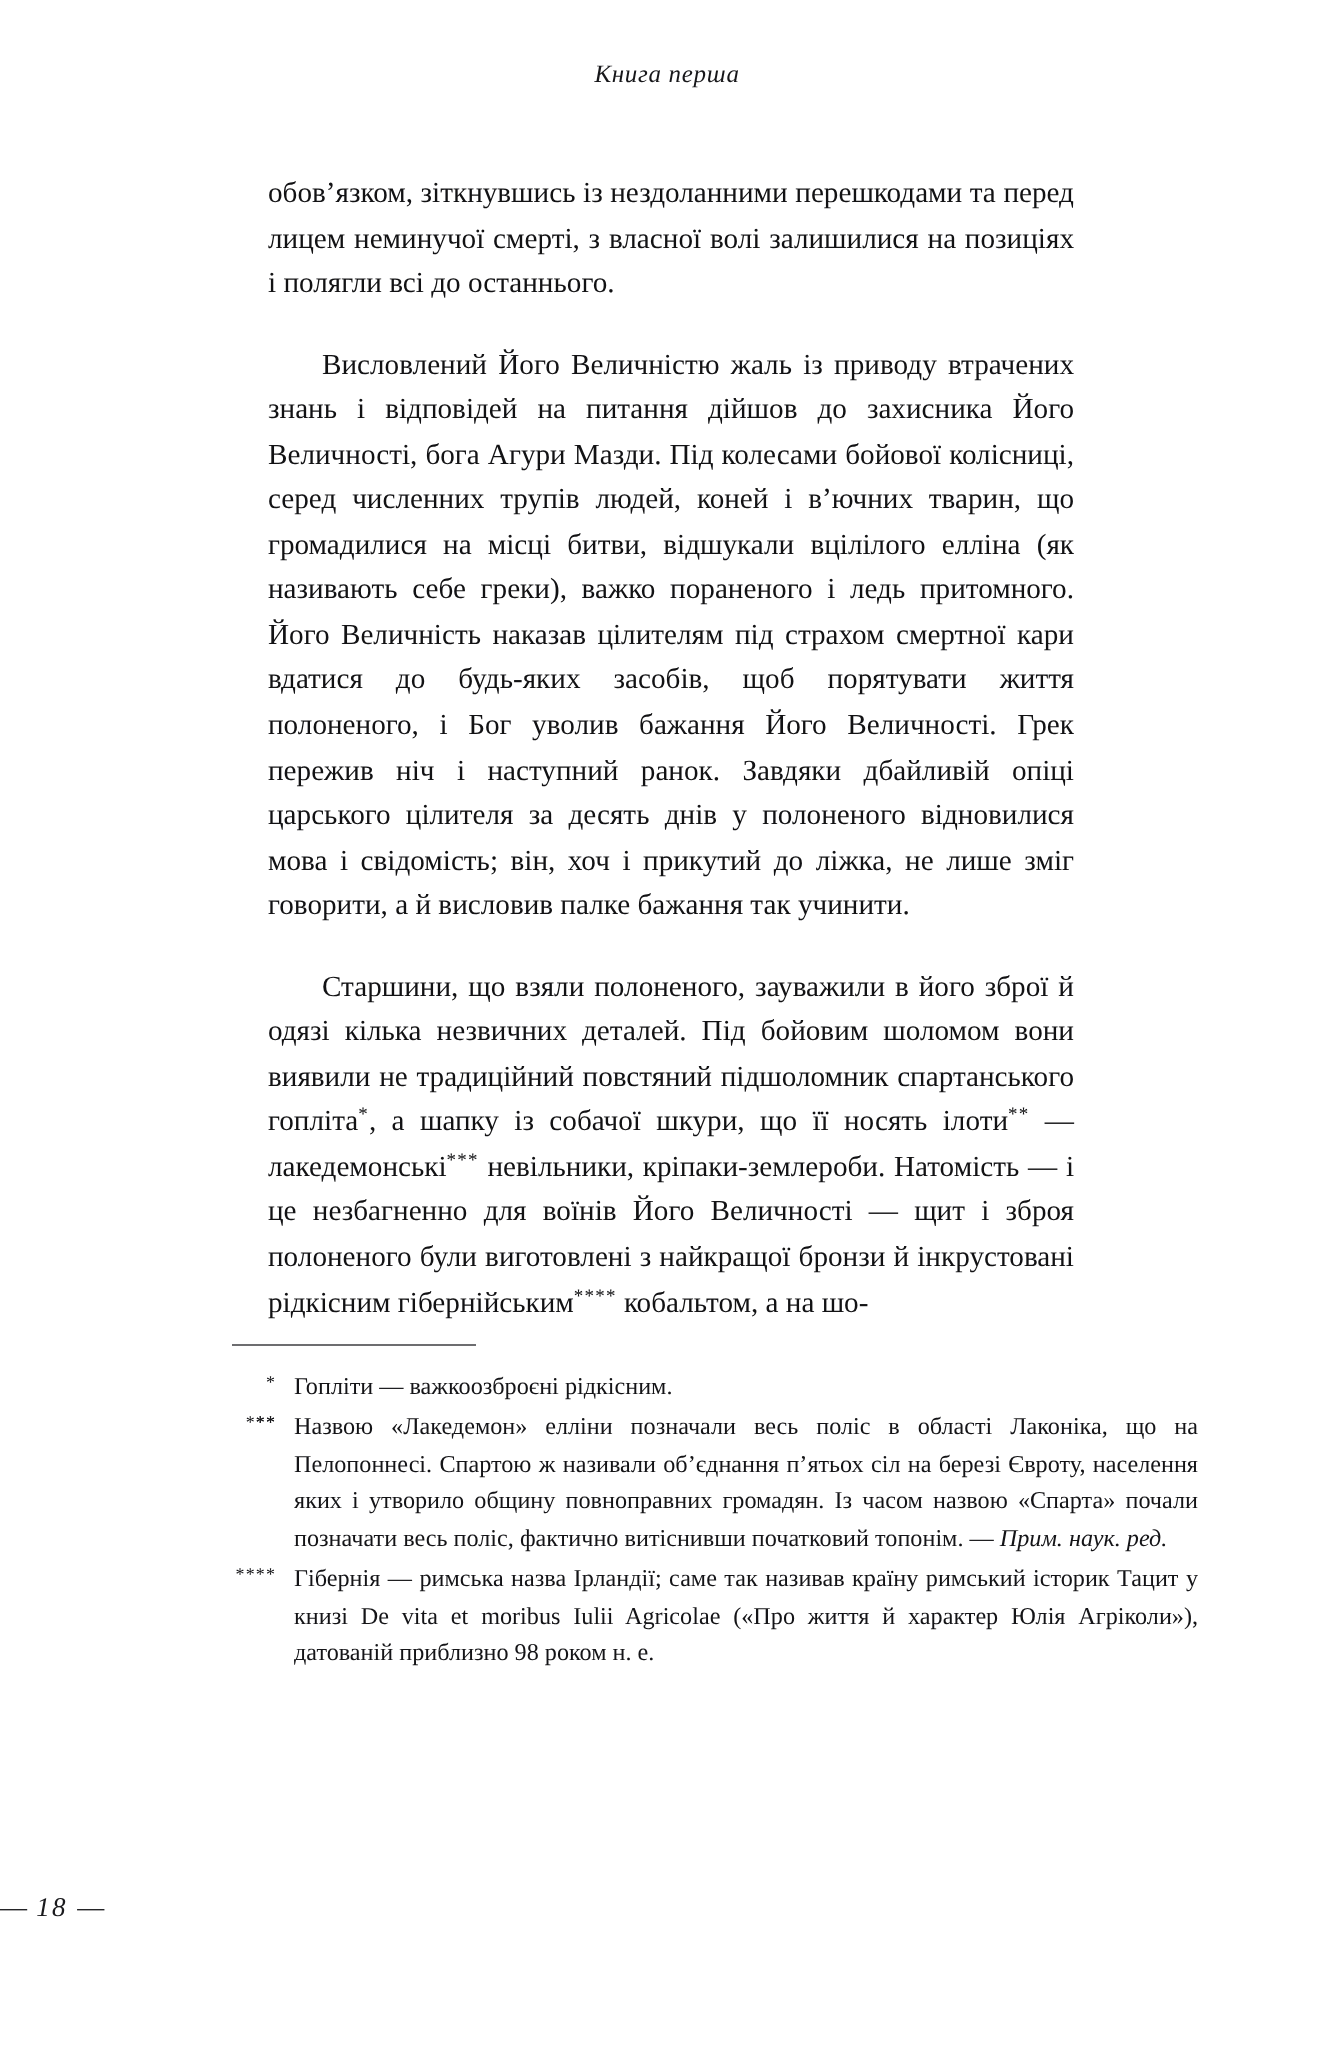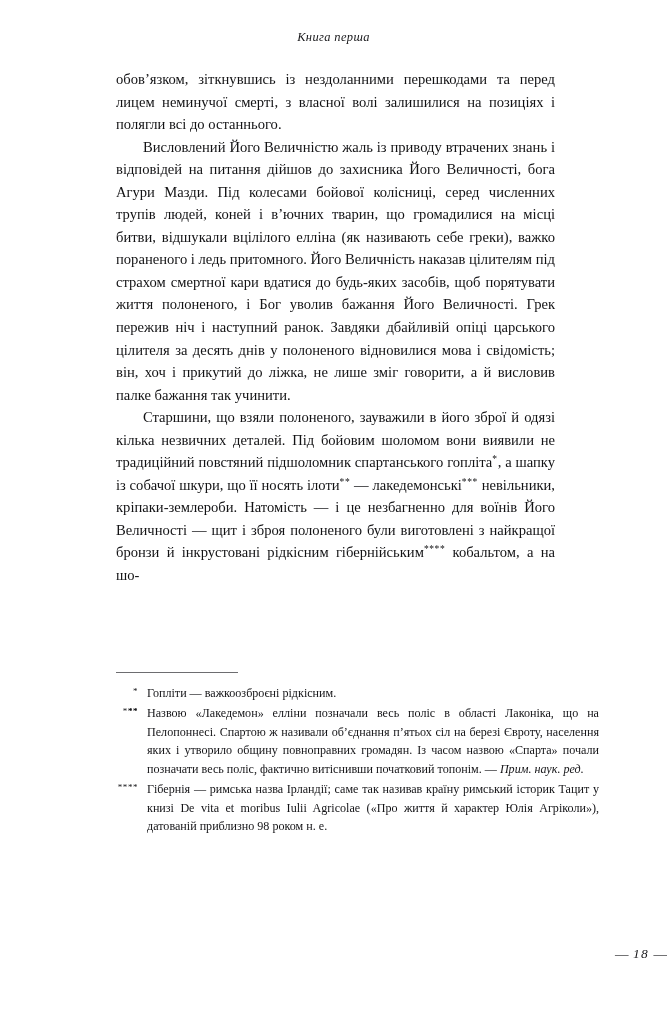--- a/index.html
+++ b/index.html
@@ -44,21 +44,21 @@
     top: 68px;
     left: 116px;
     width: 439px;
     font-size: 14.6px;
     line-height: 22.55px;
     text-align: justify;
     text-justify: inter-word;
     color: #121214;
   }
   .textblock p {
-    margin: 0;
+    margin: 18px;
     text-indent: 0;
     hyphens: manual;
   }
   .textblock p.indent {
     text-indent: 27px;
   }
 
   
   .fnref {
     font-size: 9.5px;
@@ -108,21 +108,21 @@
   .fn .latin {
     font-style: normal;
   }
 
   
   .folio {
     position: absolute;
     bottom: 62px;
     left: 0;
     width: 667px;
-    text-align: right;
+    text-align: left;
     font-style: italic;
     font-size: 13.5px;
     letter-spacing: 1.2px;
     color: #1a1a1d;
   }
   .folio .dash {
     font-style: normal;
     letter-spacing: 0;
     color: #1a1a1d;
   }

